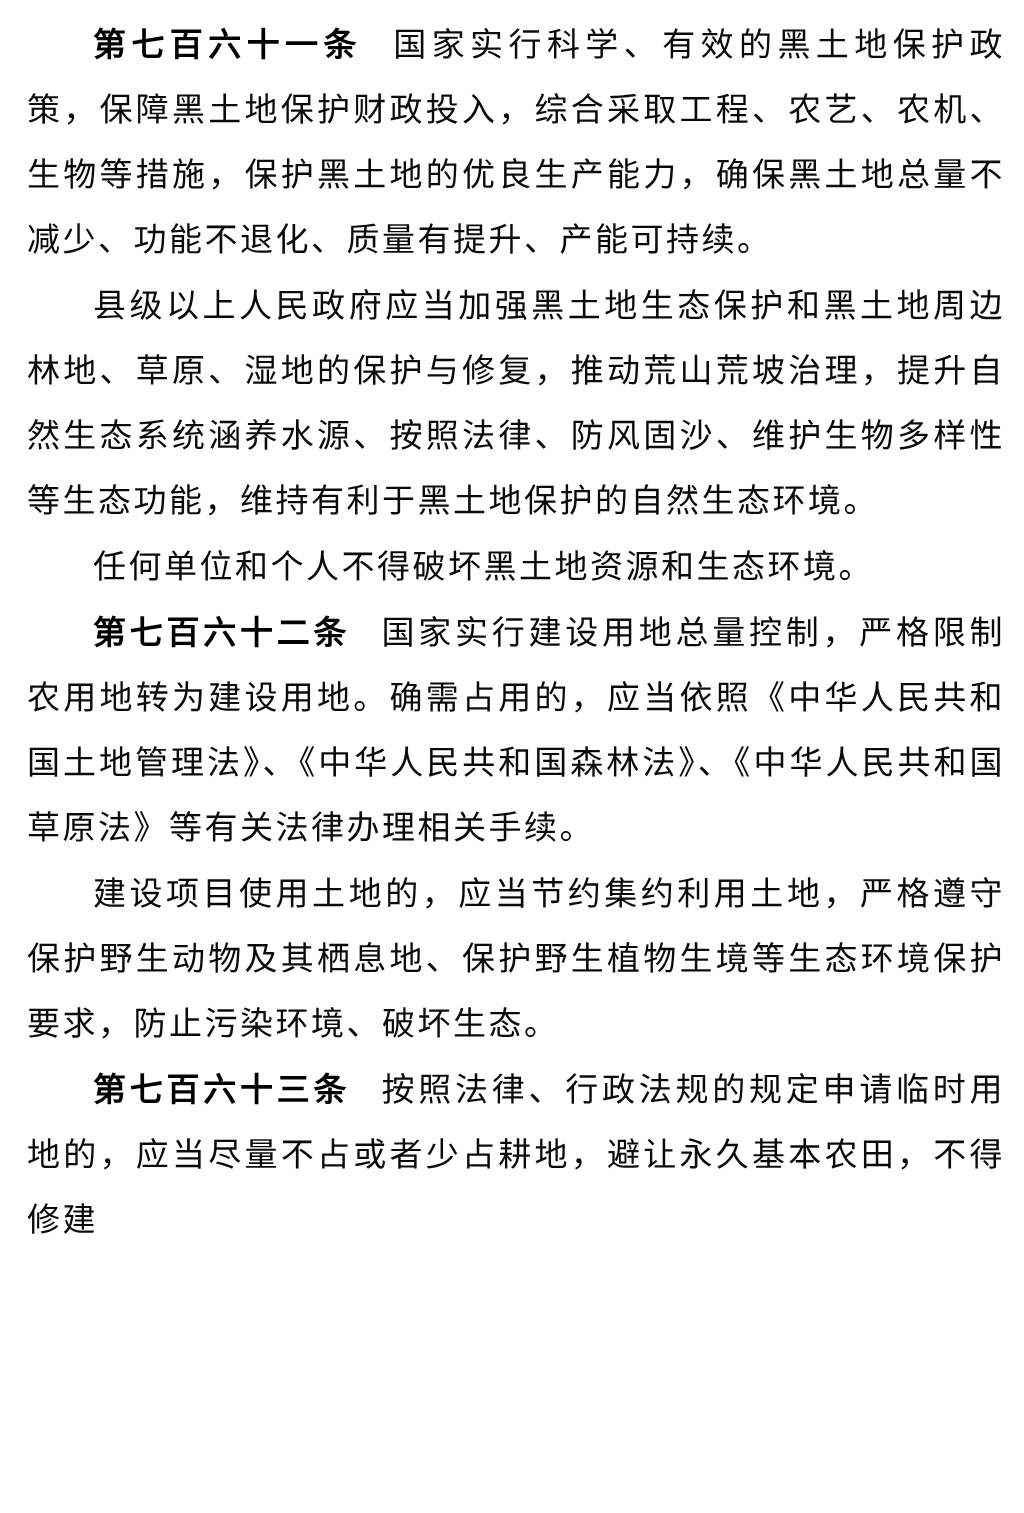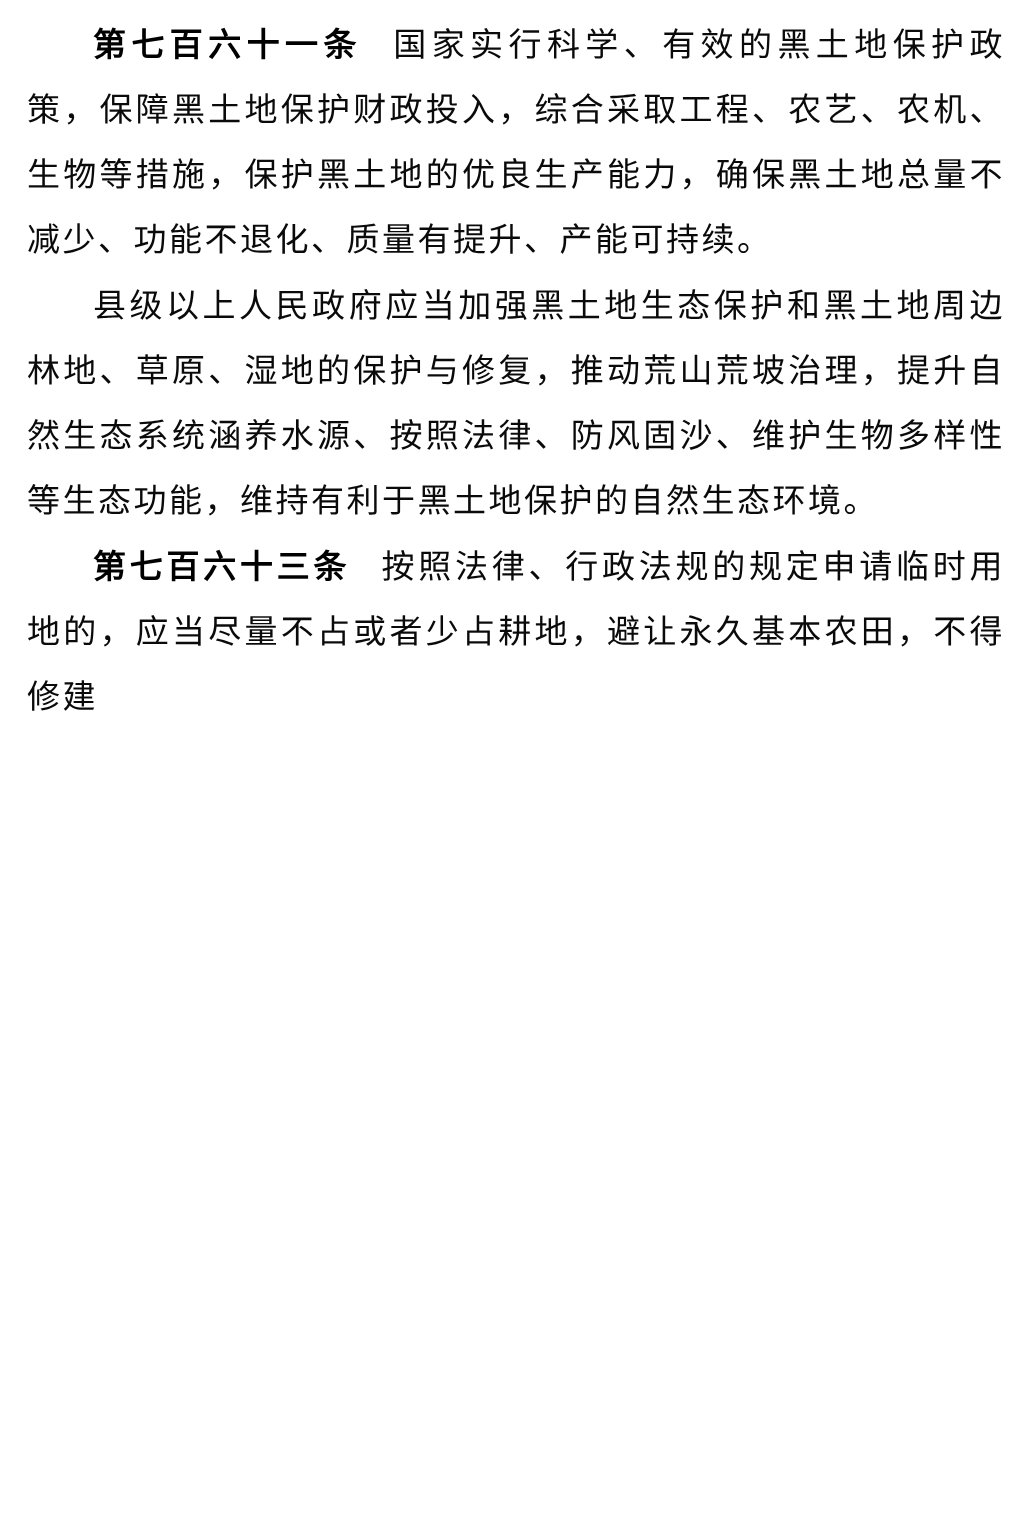--- a/index.html
+++ b/index.html
@@ -52,22 +52,31 @@
 
     <p class="para">
       <span class="art-heading">第七百六十一条</span><span>国家实行科学、有效的黑土地保护政策，保障黑土地保护财政投入，综合采取工程、农艺、农机、生物等措施，保护黑土地的优良生产能力，确保黑土地总量不减少、功能不退化、质量有提升、产能可持续。</span>
     </p>
 
     <p class="para">
       <span class="art-heading"></span><span>县级以上人民政府应当加强黑土地生态保护和黑土地周边林地、草原、湿地的保护与修复，推动荒山荒坡治理，提升自然生态系统涵养水源、按照法律、防风固沙、维护生物多样性等生态功能，维持有利于黑土地保护的自然生态环境。</span>
     </p>
 
 
+    <p class="para">
+      <span class="art-heading"></span><span>任何单位和个人不得破坏黑土地资源和生态环境。</span>
+    </p>
 
+    <p class="para">
+      <span class="art-heading">第七百六十二条</span><span>国家实行建设用地总量控制，严格限制农用地转为建设用地。确需占用的，应当依照《中华人民共和国土地管理法》、《中华人民共和国森林法》、《中华人民共和国草原法》等有关法律办理相关手续。</span>
+    </p>
 
+    <p class="para">
+      <span class="art-heading"></span><span>建设项目使用土地的，应当节约集约利用土地，严格遵守保护野生动物及其栖息地、保护野生植物生境等生态环境保护要求，防止污染环境、破坏生态。</span>
+    </p>
 
     <p class="para">
       <span class="art-heading">第七百六十三条</span><span>按照法律、行政法规的规定申请临时用地的，应当尽量不占或者少占耕地，避让永久基本农田，不得修建</span>
     </p>
 
   </div>
 
 </div>
 
 </body></html>

